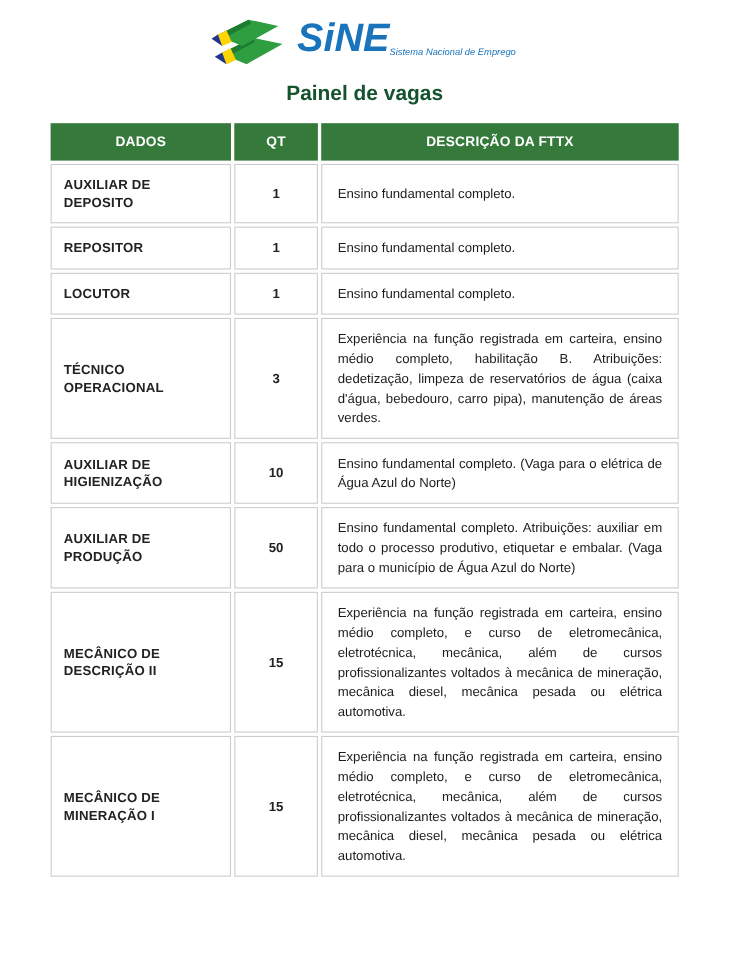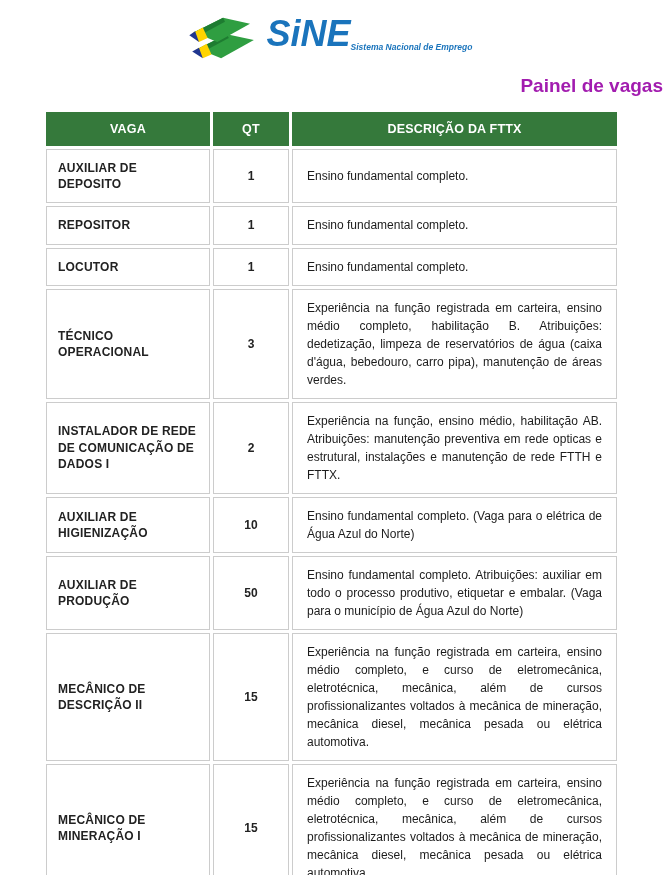--- a/index.html
+++ b/index.html
@@ -26,31 +26,31 @@
   .brand {
     font-size: 36px;
     font-weight: bold;
     font-style: italic;
     color: #1A74BC;
     letter-spacing: 0px;
     line-height: 1;
   }
   .tagline {
     font-size: 8.5px;
-    font-weight: bold;
+    font-weight: normal;
     font-style: italic;
     color: #1A74BC;
     margin-top: 2px;
     margin-right: 2px;
   }
   .page-title {
-    text-align: right;
+    text-align: center;
     font-size: 19px;
     font-weight: bold;
-    color: #a21caf;
+    color: #14532d;
     margin-top: 9px;
     margin-bottom: 12px;
   }
 
   
   .table-wrap { padding: 0 43px; }
   table.vagas {
     width: 577px;
     border-collapse: separate;
     border-spacing: 3px;
@@ -119,21 +119,21 @@
 
   <div class="table-wrap">
     <table class="vagas">
       <colgroup>
         <col class="c-vaga">
           <col class="c-qt">
           <col class="c-desc">
       </colgroup>
       <thead>
         <tr>
-          <th>VAGA</th>
+          <th>DADOS</th>
           <th>QT</th>
           <th>DESCRIÇÃO DA FTTX</th>
         </tr>
       </thead>
       <tbody>
     <tr>
       <td class="vaga">AUXILIAR DE DEPOSITO</td>
       <td class="qt">1</td>
       <td class="desc">Ensino fundamental completo.</td>
     </tr>
@@ -149,25 +149,20 @@
       <td class="qt">1</td>
       <td class="desc">Ensino fundamental completo.</td>
     </tr>
 
     <tr>
       <td class="vaga">TÉCNICO OPERACIONAL</td>
       <td class="qt">3</td>
       <td class="desc">Experiência na função registrada em carteira, ensino médio completo, habilitação B. Atribuições: dedetização, limpeza de reservatórios de água (caixa d'água, bebedouro, carro pipa), manutenção de áreas verdes.</td>
     </tr>
 
-    <tr>
-      <td class="vaga">INSTALADOR DE REDE DE COMUNICAÇÃO DE DADOS I</td>
-      <td class="qt">2</td>
-      <td class="desc">Experiência na função, ensino médio, habilitação AB. Atribuições: manutenção preventiva em rede opticas e estrutural, instalações e manutenção de rede FTTH e FTTX.</td>
-    </tr>
 
     <tr>
       <td class="vaga">AUXILIAR DE HIGIENIZAÇÃO</td>
       <td class="qt">10</td>
       <td class="desc">Ensino fundamental completo. (Vaga para o elétrica de Água Azul do Norte)</td>
     </tr>
 
     <tr>
       <td class="vaga">AUXILIAR DE PRODUÇÃO</td>
       <td class="qt">50</td>

